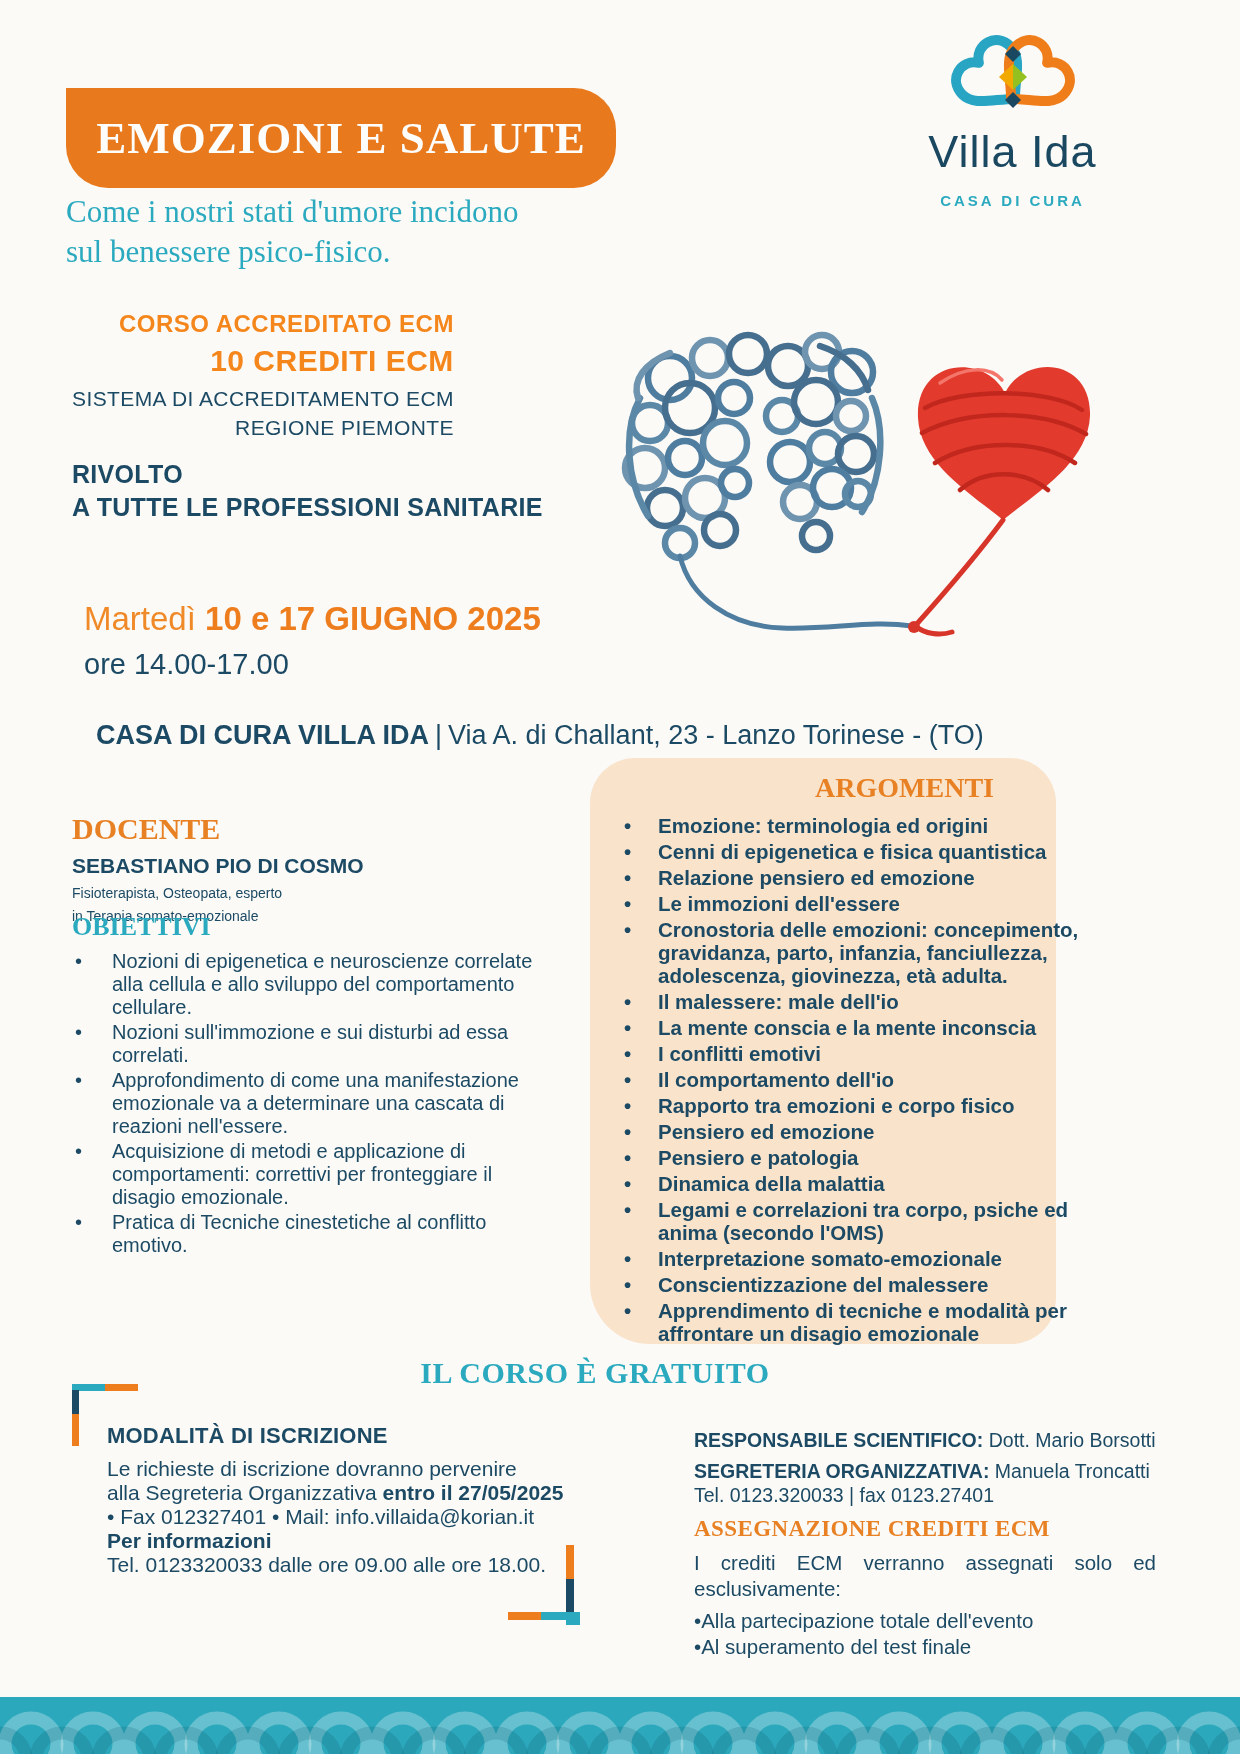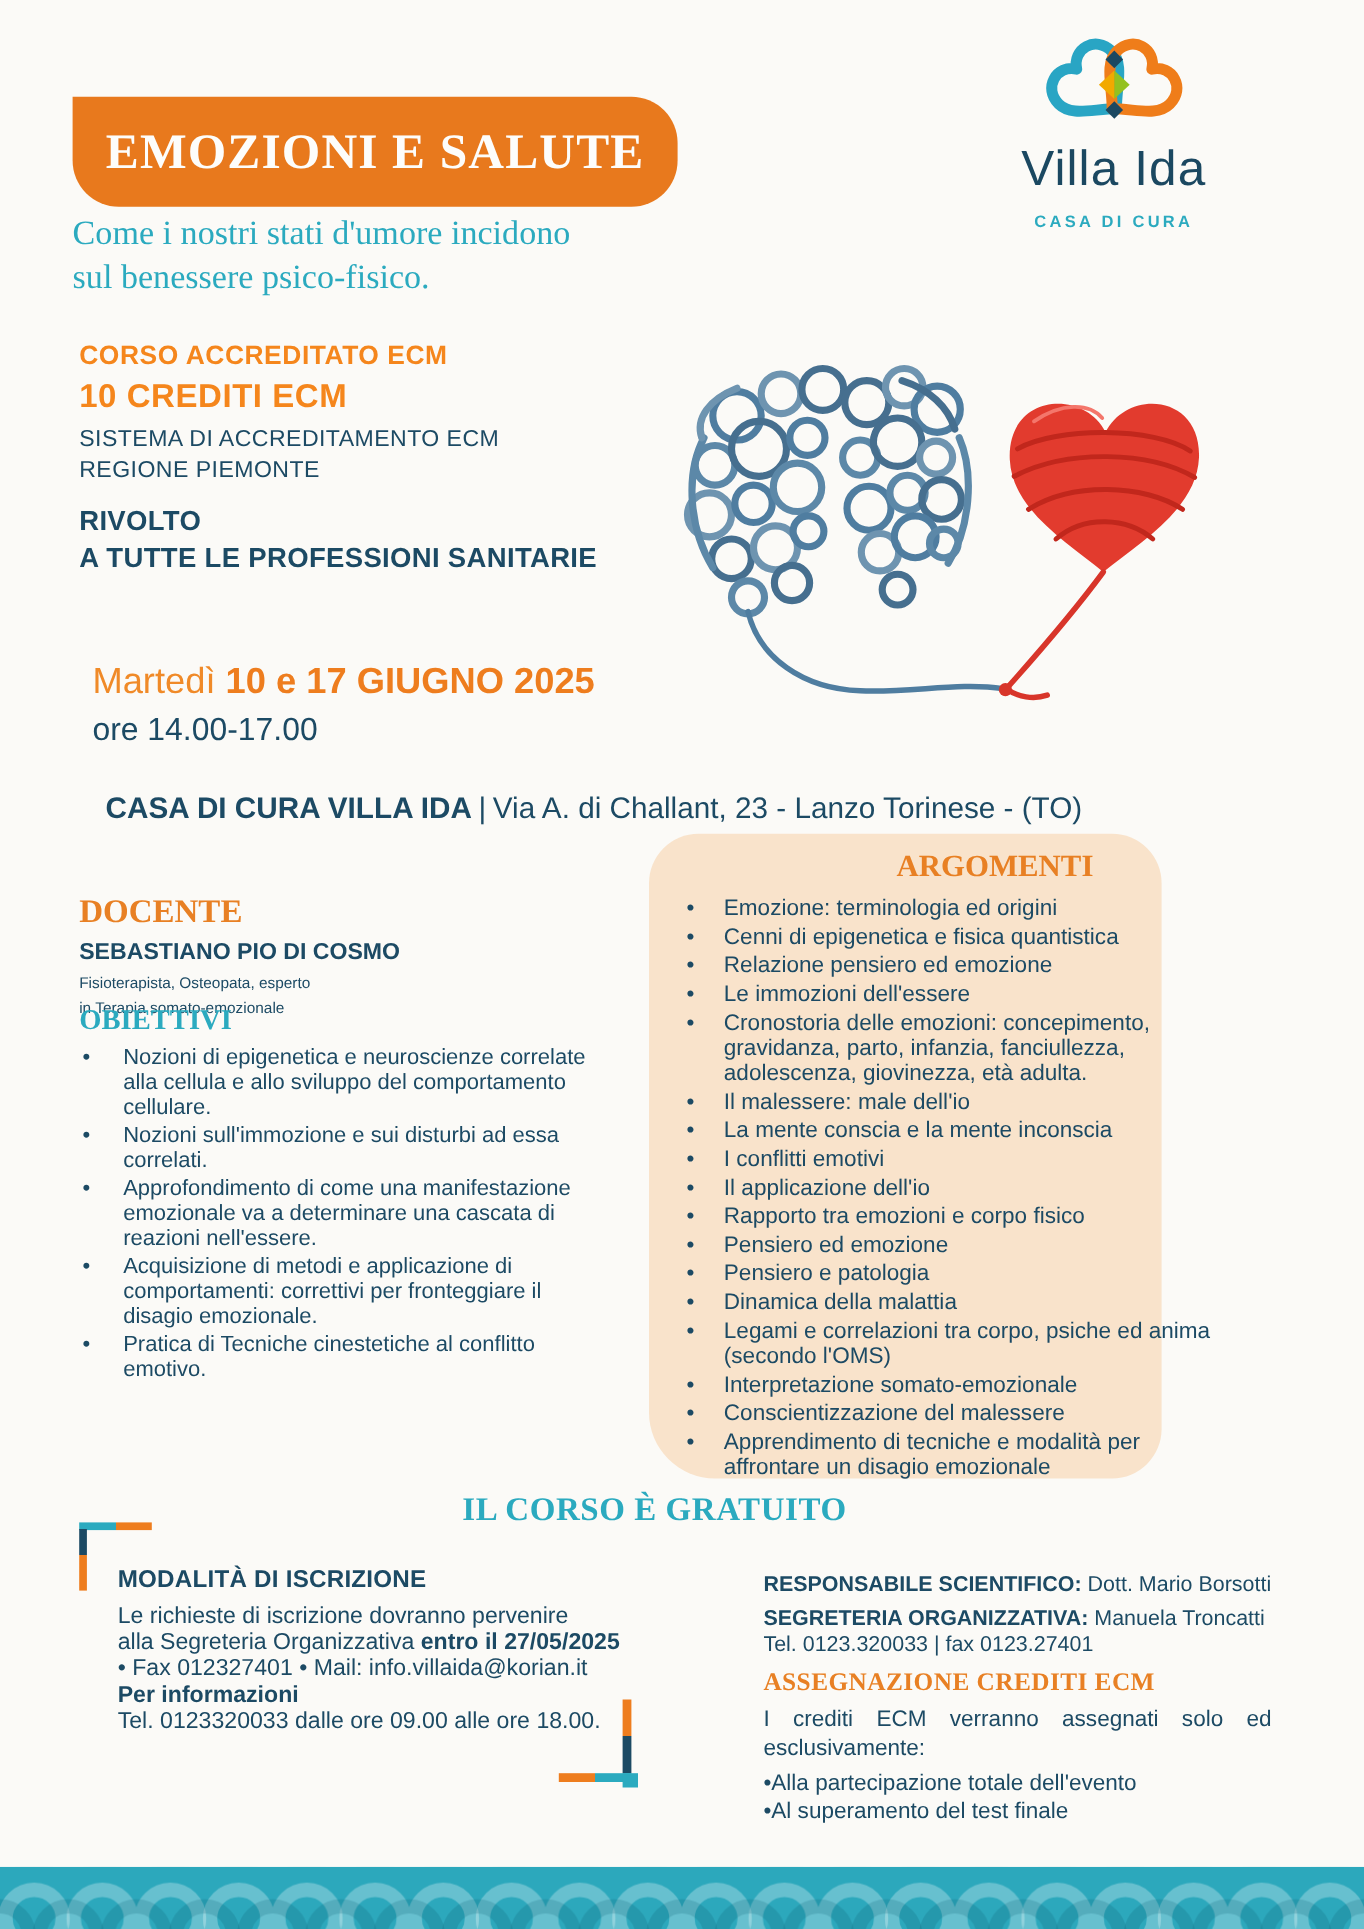--- a/index.html
+++ b/index.html
@@ -28,21 +28,21 @@
   .subtitle{
     position:absolute;left:66px;top:192px;
     font-family:"Liberation Serif","DejaVu Serif",serif;
     font-size:31px;line-height:40px;color:#2baabf;
   }
   .logo{position:absolute;left:905px;top:34px;width:215px;text-align:center;}
   .logo-name{font-size:45px;font-weight:500;color:#1b4861;margin-top:2px;letter-spacing:1px;}
   .logo-tagline{font-size:15px;font-weight:bold;color:#2baabf;letter-spacing:3px;margin-top:14px;}
 
   
-  .ecm{position:absolute;left:72px;top:310px;}
+  .ecm{position:absolute;left:72px;top:310px;text-align:right;}
   .ecm-l1{color:#f5861c;font-weight:bold;font-size:24px;letter-spacing:.5px;}
   .ecm-l2{color:#f5861c;font-weight:bold;font-size:30px;margin-top:6px;letter-spacing:.5px;}
   .ecm-l3{color:#1c4a64;font-size:21px;margin-top:9px;letter-spacing:.4px;}
   .ecm-l4{color:#1c4a64;font-size:21px;margin-top:5px;letter-spacing:.4px;}
   .audience{position:absolute;left:72px;top:458px;font-weight:bold;font-size:25px;line-height:33px;color:#1c4a64;letter-spacing:.3px;}
 
   .schedule{position:absolute;left:84px;top:600px;}
   .sched-line1{font-size:33px;color:#f08a28;}
   .sched-line1 .bold{font-weight:bold;color:#ee7d1e;}
   .sched-line2{font-size:29px;color:#1c4a64;margin-top:10px;}
@@ -63,21 +63,21 @@
   ul.blist li{position:relative;padding-left:40px;font-size:20px;line-height:23px;margin-bottom:2px;color:#1c4a64;}
   ul.blist li::before{content:"•";position:absolute;left:3px;top:0;}
 
   
   .arg-box{
     position:absolute;left:590px;top:758px;width:466px;height:586px;
     background:#f9e3cb;border-radius:45px 45px 45px 60px;
     box-sizing:border-box;padding:14px 0 0 0;
   }
   .arg-h{font-family:"Liberation Serif","DejaVu Serif",serif;font-weight:bold;font-size:28px;color:#e88024;text-align:right;padding-right:62px;}
-  .arg-box ul.blist{margin:10px 0 12px 34px;width:505px;}
+  .arg-box ul.blist{margin:10px 0 12px 34px;width:505px;font-weight:bold;}
   .arg-box ul.blist li{padding-left:34px;font-size:20.5px;line-height:23px;margin-bottom:3px;}
   .arg-box ul.blist li::before{left:0;}
 
   
   .gratuito{
     position:absolute;left:345px;top:1356px;width:500px;text-align:center;
     font-family:"Liberation Serif","DejaVu Serif",serif;
     font-weight:bold;font-size:30px;color:#2baabf;letter-spacing:.5px;
   }
 
@@ -241,21 +241,21 @@
     <div class="arg-h">ARGOMENTI</div>
     <ul class="blist">
         <li>Emozione: terminologia ed origini</li>
         <li>Cenni di epigenetica e fisica quantistica</li>
         <li>Relazione pensiero ed emozione</li>
         <li>Le immozioni dell'essere</li>
         <li>Cronostoria delle emozioni: concepimento, gravidanza, parto, infanzia, fanciullezza, adolescenza, giovinezza, età adulta.</li>
         <li>Il malessere: male dell'io</li>
         <li>La mente conscia e la mente inconscia</li>
         <li>I conflitti emotivi</li>
-        <li>Il applicazione dell'io</li>
+        <li>Il comportamento dell'io</li>
         <li>Rapporto tra emozioni e corpo fisico</li>
         <li>Pensiero ed emozione</li>
         <li>Pensiero e patologia</li>
         <li>Dinamica della malattia</li>
         <li>Legami e correlazioni tra corpo, psiche ed anima (secondo l'OMS)</li>
         <li>Interpretazione somato-emozionale</li>
         <li>Conscientizzazione del malessere</li>
         <li>Apprendimento di tecniche e modalità per affrontare un disagio emozionale</li>
       </ul>
   </div>

